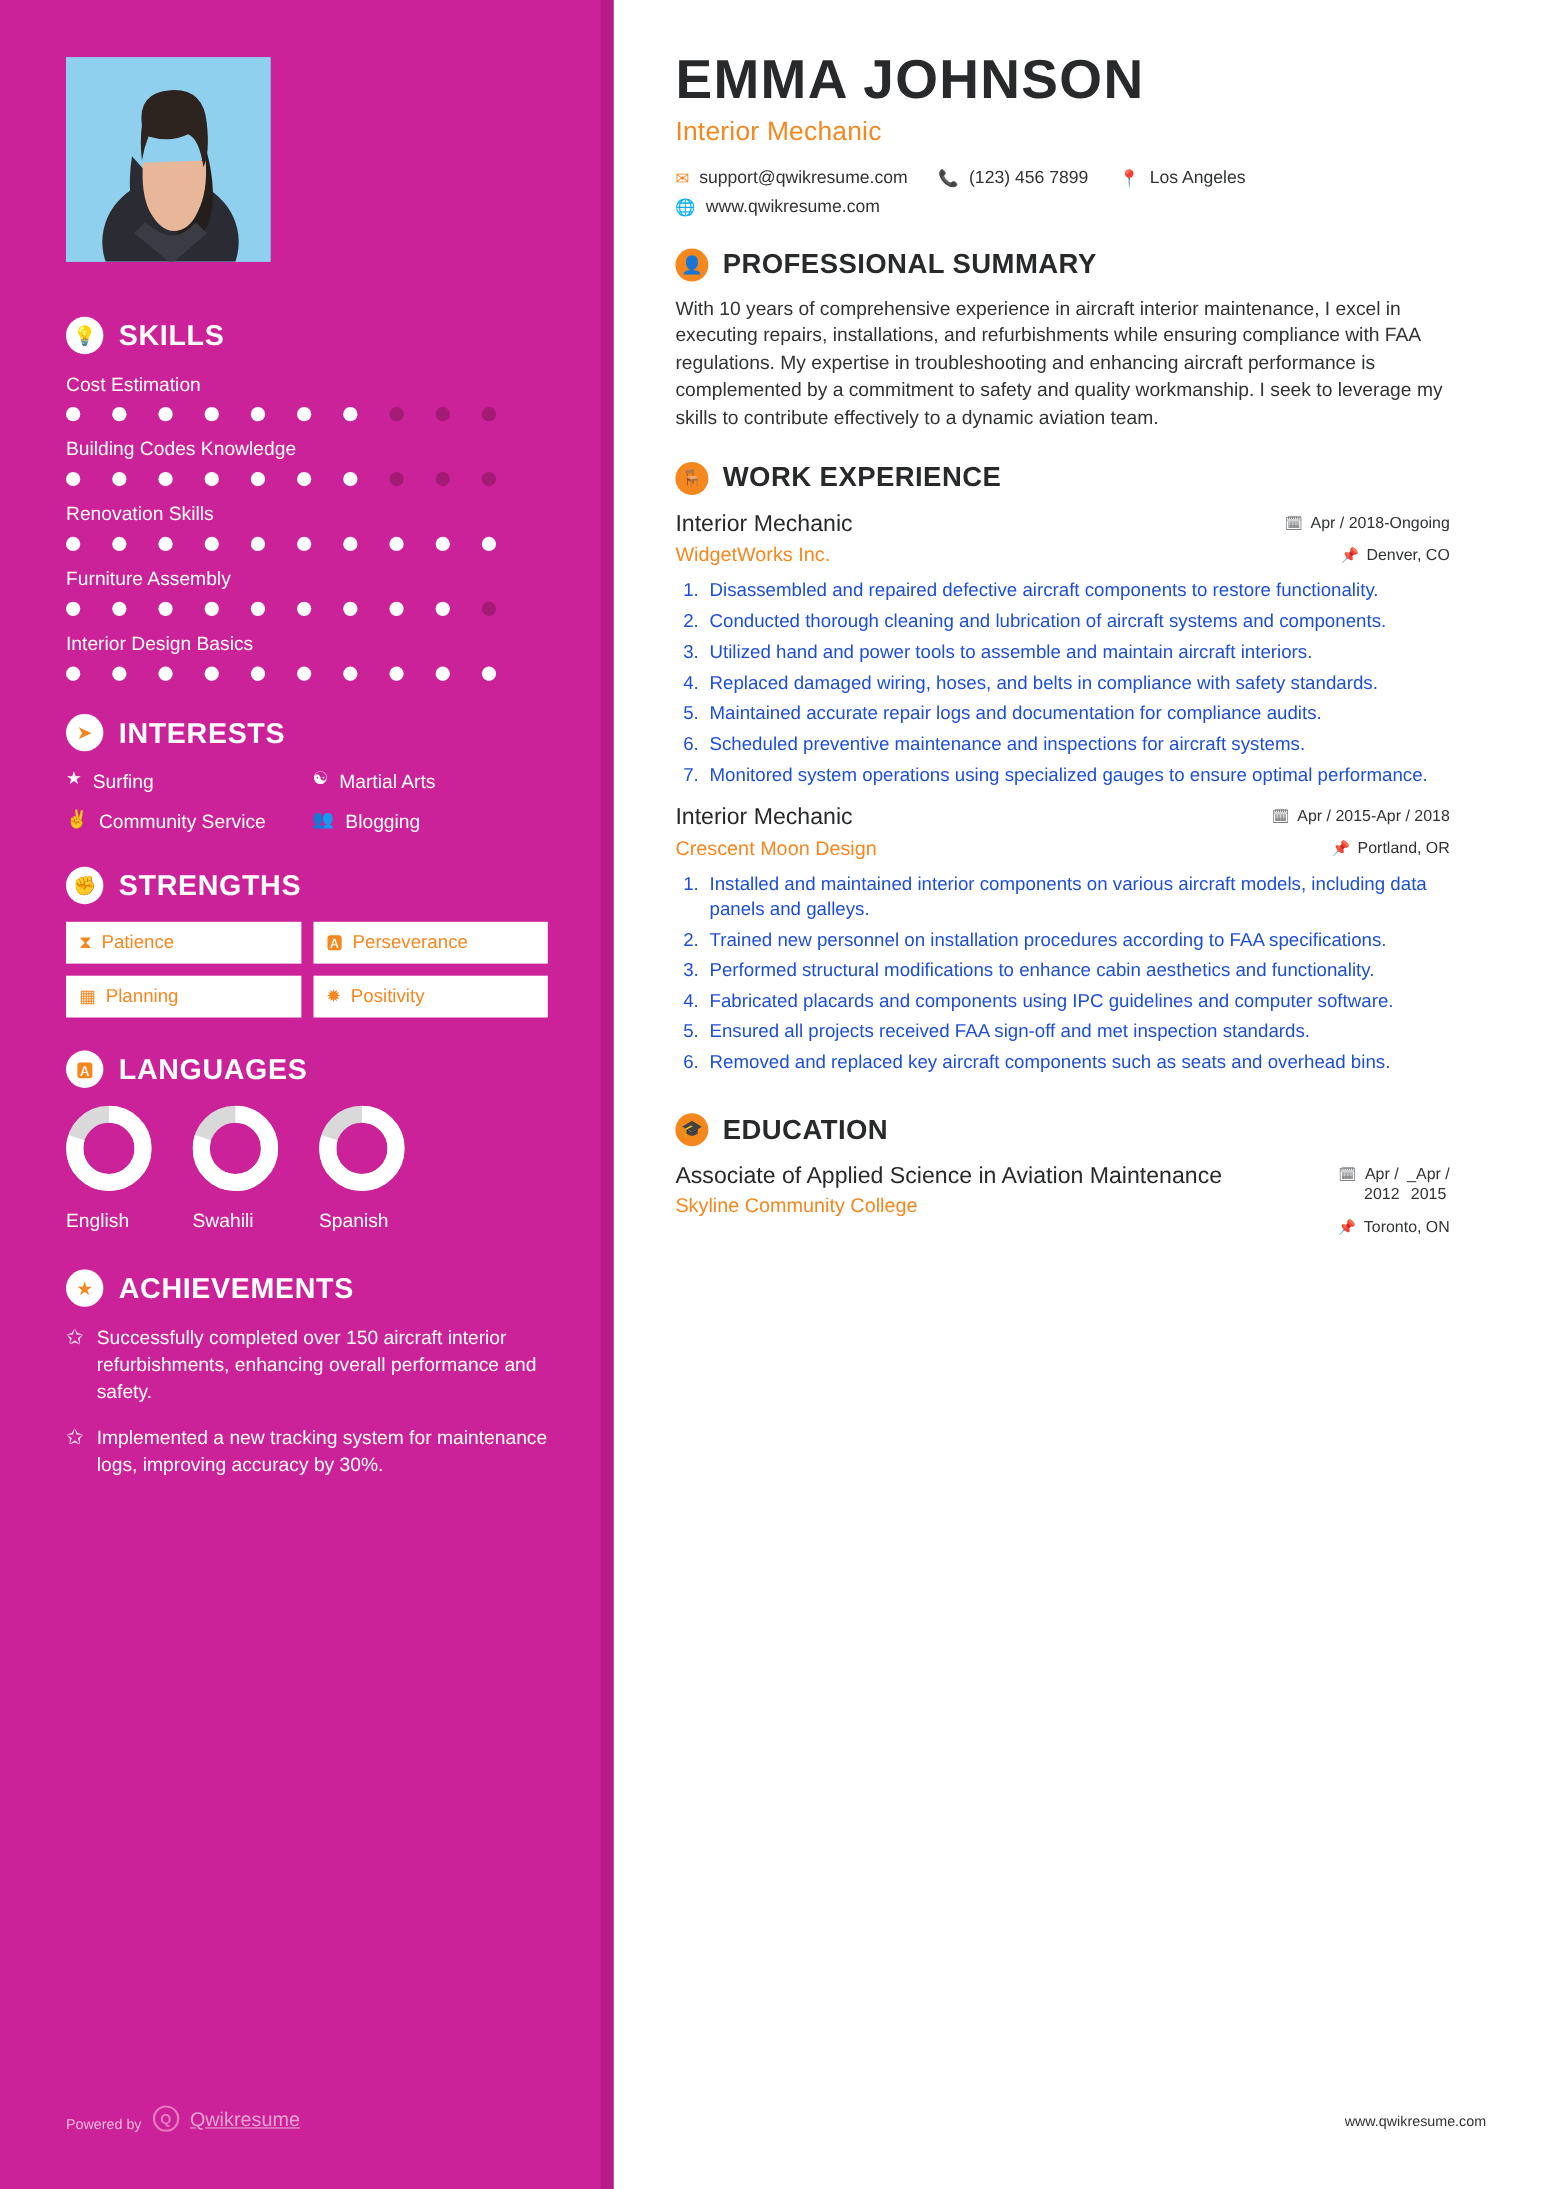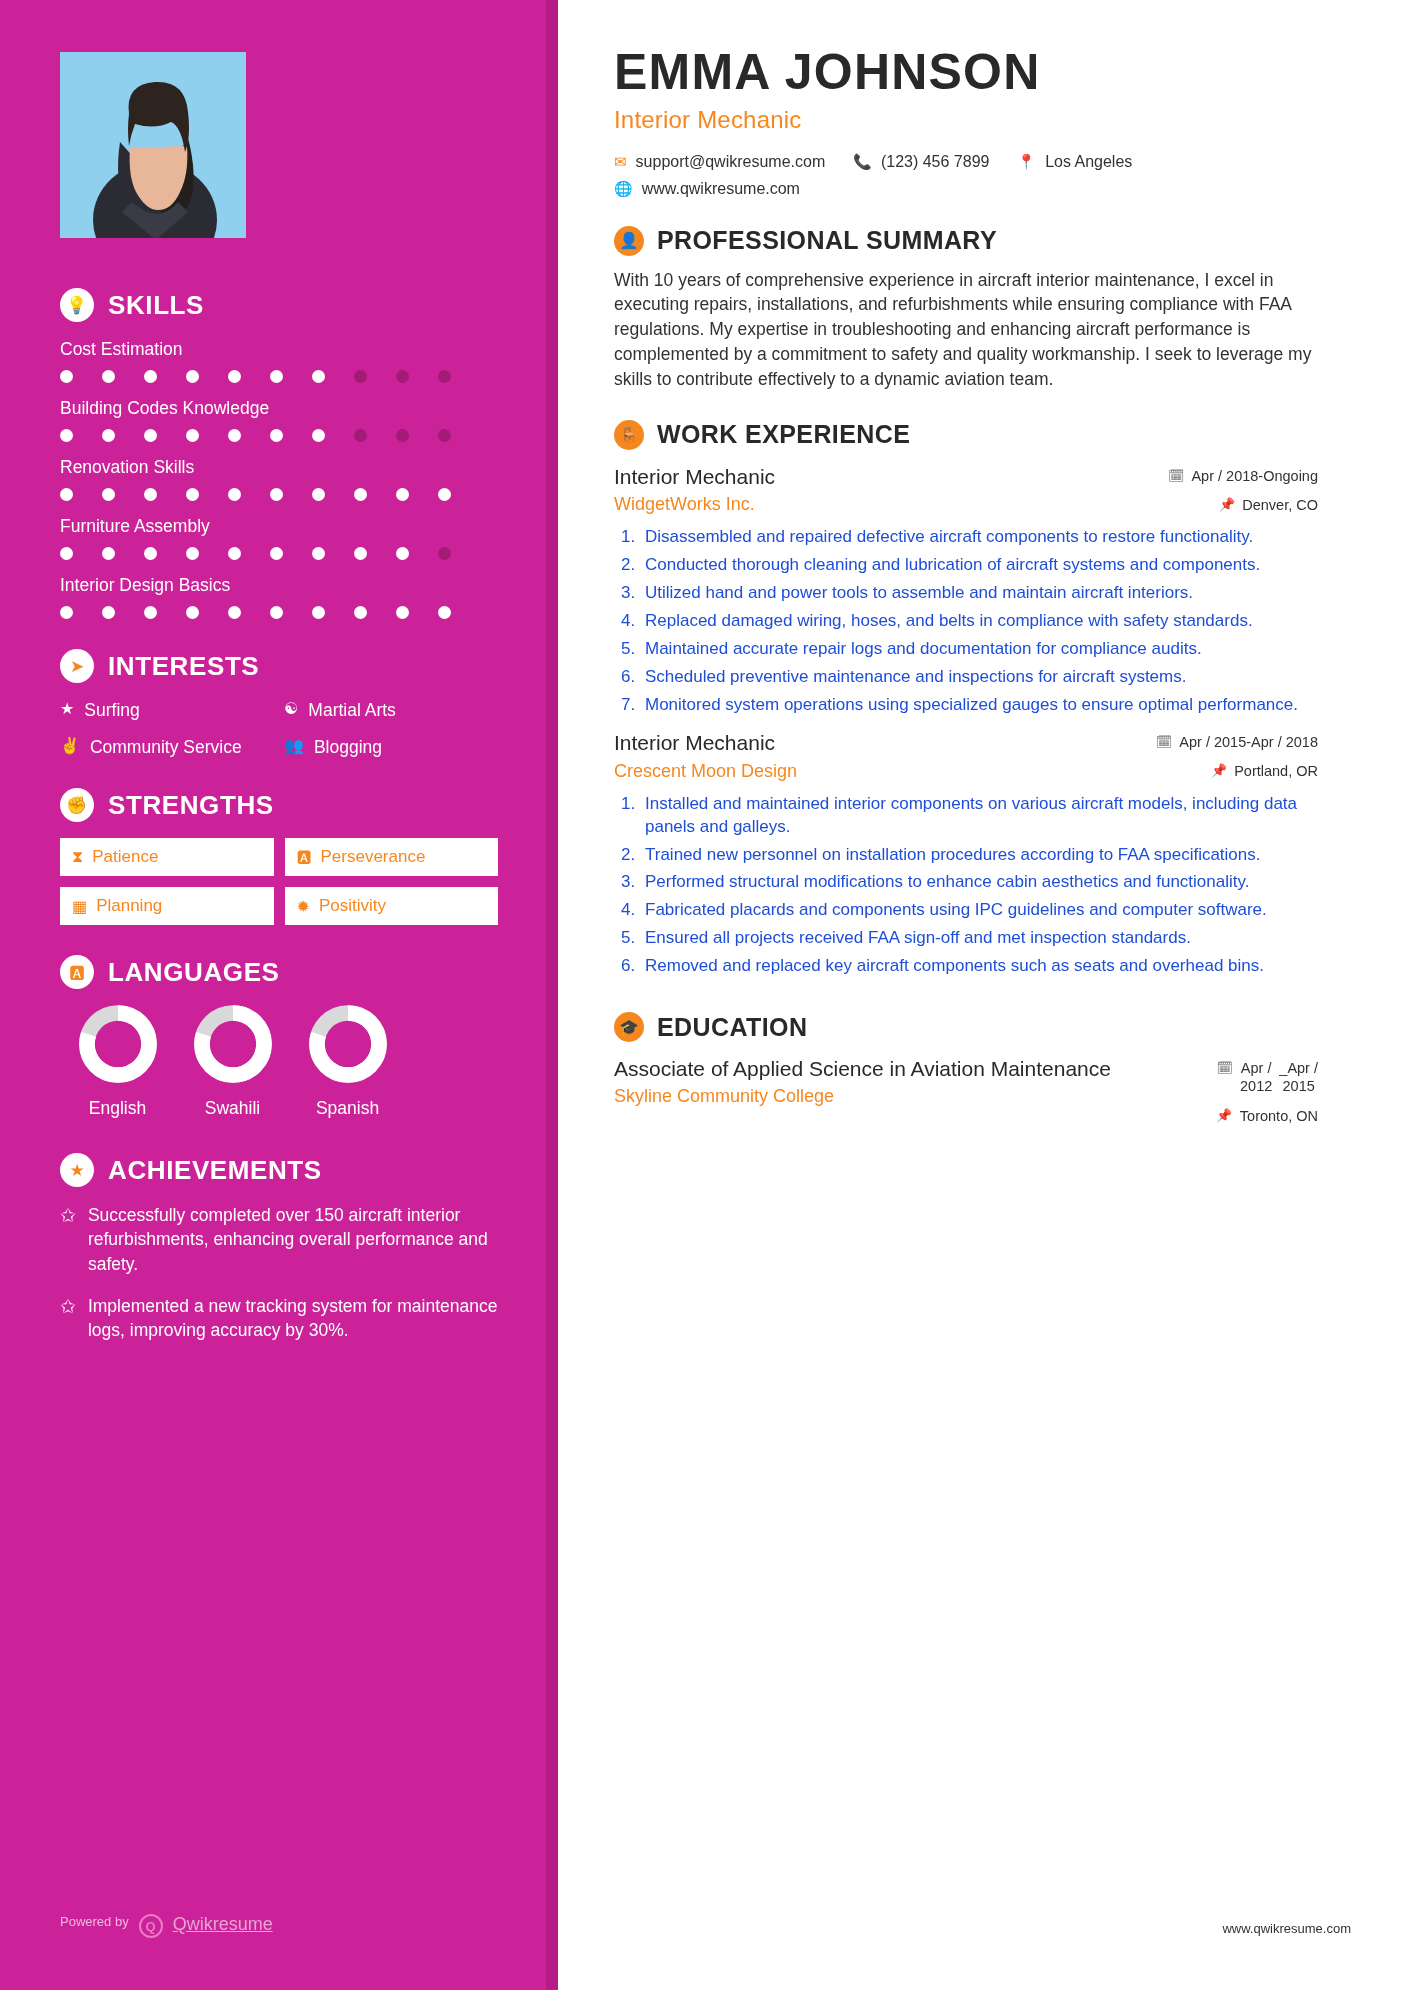--- a/index.html
+++ b/index.html
@@ -67,31 +67,31 @@
   }
   .str-item {
     background: #ffffff; color: #f5871f;
     padding: 9px 12px; font-size: 17px;
     display: flex; align-items: center; gap: 9px;
     white-space: nowrap;
   }
   .str-ico { font-size: 16px; }
 
   .lang-row { display: flex; gap: 0; margin-top: 14px; }
-  .lang-item { width: 115px; text-align: center; }
+  .lang-item { width: 115px; text-align: left; }
   .donut { width: 78px; height: 78px; margin: 0 auto 11px auto; }
   .lang-label { font-size: 17.5px; }
 
   .ach-item { display: flex; gap: 12px; margin-bottom: 18px; align-items: flex-start; }
   .ach-ico { font-size: 19px; line-height: 1.35; flex: 0 0 auto; color:#fff; }
   .ach-text { font-size: 17.5px; line-height: 1.38; }
 
   .footer-left {
     position: absolute; left: 60px; bottom: 52px;
-    display: flex; align-items: flex-start; gap: 10px;
+    display: flex; align-items: flex-end; gap: 10px;
     font-size: 13px; color: #f2b8de;
   }
   .q-logo {
     width: 24px; height: 24px; border-radius: 50%;
     border: 2px solid #e77cc0; color: #e77cc0;
     display:flex; align-items:center; justify-content:center;
     font-size: 13px; font-weight:700;
   }
   .q-link { color: #e9a3d2; text-decoration: underline; font-size: 18px; }
 

